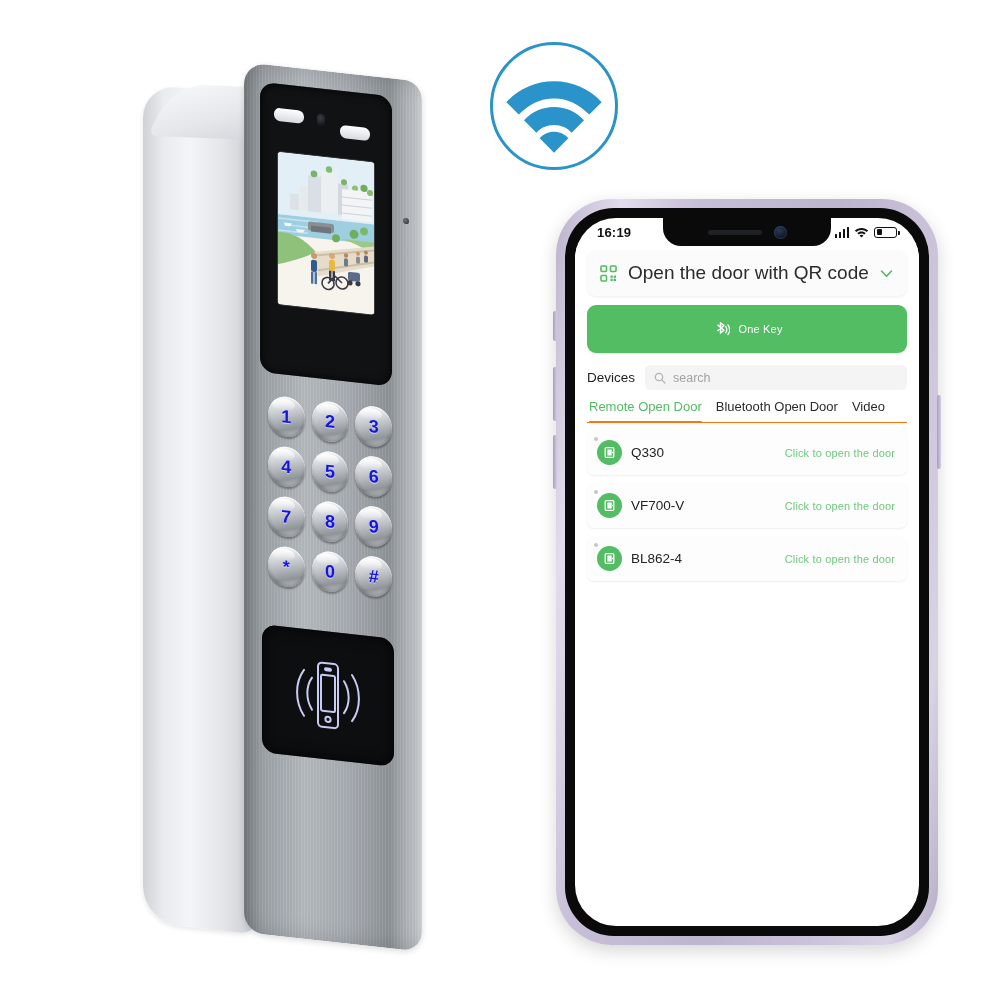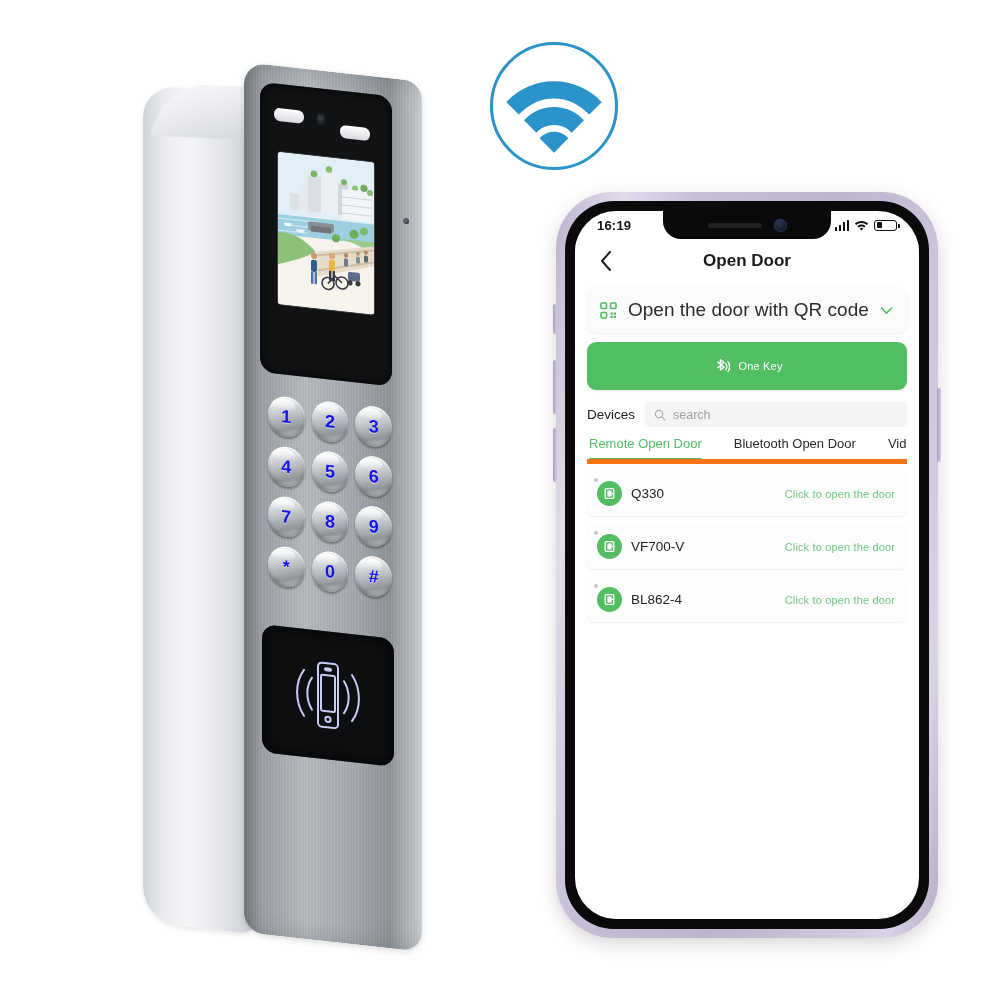--- a/index.html
+++ b/index.html
@@ -181,21 +181,21 @@
     display: flex;
     align-items: center;
     justify-content: center;
   }
   .rfid svg { display: block; width: 96px; height: 96px; }
 
   
   #phone {
     position: absolute;
     left: 556px;
-    top: 192px;
+    top: 199px;
     width: 382px;
     height: 746px;
   }
   .phone-frame {
     position: absolute;
     inset: 0;
     border-radius: 56px;
     background: linear-gradient(100deg,
       #b9b0c9 0%, #cfc7dc 6%, #e2dcec 13%,
       #c7bed8 28%, #bdb4ce 55%, #cdc5db 78%,
@@ -382,23 +382,23 @@
     box-sizing: border-box;
     gap: 7px;
   }
   .search-icon { width: 12px; height: 12px; flex: 0 0 auto; }
   .search-ph { font-size: 12.5px; color: #a2a2a6; }
 
   
   .tabs {
     display: flex;
     align-items: flex-end;
-    gap: 32px;
+    gap: 14px;
     margin-top: 9px;
-    border-bottom: 5px solid #f97316;
+    border-bottom: 1px solid #f97316;
     padding-left: 2px;
     overflow: hidden;
     white-space: nowrap;
   }
   .tab {
     font-size: 13px;
     color: #2b2b2b;
     padding-bottom: 8px;
     position: relative;
     flex: 0 0 auto;
@@ -619,28 +619,20 @@
             <path d="M7.5 2.1c2.6 0 5 .95 6.6 2.5l-1.35 1.4C11.4 4.7 9.6 4 7.5 4S3.6 4.7 2.25 6L.9 4.6C2.5 3.05 4.9 2.1 7.5 2.1z" fill="#111"></path>
             <path d="M7.5 5.4c1.7 0 3.2.62 4.2 1.7l-1.4 1.4C9.6 7.85 8.6 7.4 7.5 7.4s-2.1.45-2.8 1.1L3.3 7.1C4.3 6.02 5.8 5.4 7.5 5.4z" fill="#111"></path>
             <path d="M7.5 8.7c.8 0 1.5.35 2 .9l-2 2-2-2c.5-.55 1.2-.9 2-.9z" fill="#111"></path>
           </svg>
           <div class="sb-batt">
               <span></span>
             </div>
         </div>
       </div>
 
-      <div class="navbar">
-        <div class="nav-back">
-          <svg width="12" height="20" viewBox="0 0 12 20">
-            <path d="M10 1 L2 10 L10 19" fill="none" stroke="#1b1b1b" stroke-width="1.9" stroke-linecap="round" stroke-linejoin="round"></path>
-          </svg>
-        </div>
-        <div class="nav-title">Open Door</div>
-      </div>
 
       <div class="app-body">
 
         <div class="qr-row">
           <svg class="qr-icon" viewBox="0 0 17 17">
             <g fill="none" stroke="#52bd62" stroke-width="1.6">
               <rect x="1" y="1" width="5.5" height="5.5" rx="1"></rect>
               <rect x="10.5" y="1" width="5.5" height="5.5" rx="1"></rect>
               <rect x="1" y="10.5" width="5.5" height="5.5" rx="1"></rect>
             </g>

